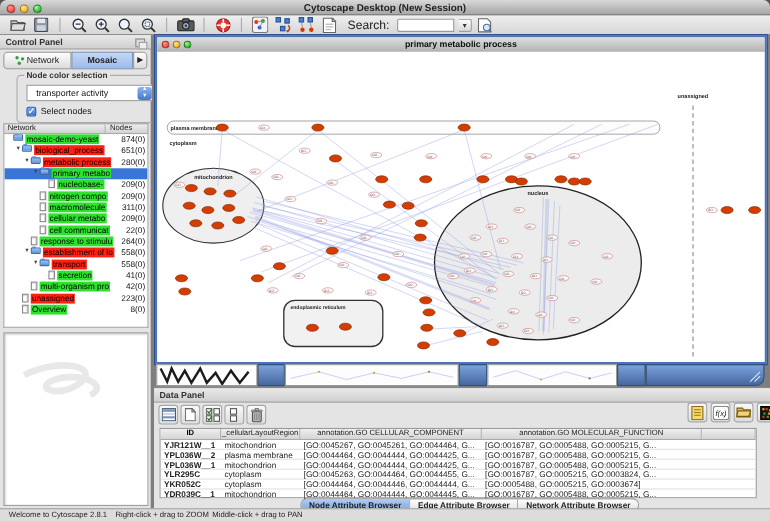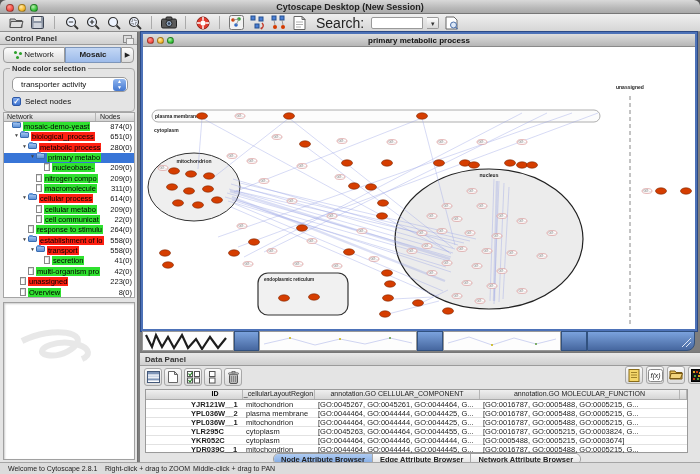--- a/index.html
+++ b/index.html
@@ -17,44 +17,44 @@
   .light.yel{ left:18px; background:radial-gradient(circle at 35% 30%, #ffe9a8,#f7bb2f 60%,#d99a14);}
   .light.grn{ left:30px; background:radial-gradient(circle at 35% 30%, #b8f0b0,#39c53b 60%,#1f9e28);}
   #app-title { width:100%; text-align:center; font-size:9px; font-weight:bold; color:#222; line-height:14px; }
 
   
   #toolbar { left:0; top:14px; width:700px; height:18px;
     background:linear-gradient(#efefef,#d6d6d6); border-bottom:1px solid #8f8f8f;
     display:flex; align-items:center; padding-left:8px; gap:4px; }
   .tbtn { width:17px; height:16px; display:flex; align-items:center; justify-content:center; }
   .tsep { width:1px; height:13px; background:#aaa; margin:0 4px; }
-  #search-label { font-size:14px; color:#222; margin-left:4px; }
+  #search-label { font-size:11px; color:#222; margin-left:4px; }
   #search-input { width:52px; height:12px; font-size:8px; border:1px solid #9a9a9a; border-radius:2px 0 0 2px; background:#fff; margin-left:3px; }
   #search-drop { width:12px; height:12px; background:linear-gradient(#fdfdfd,#d8d8d8); border:1px solid #9a9a9a; border-left:none; border-radius:0 2px 2px 0; font-size:7px; line-height:11px; text-align:center; color:#333; }
 
   
   #control-panel { left:0; top:32px; width:138px; height:430px; background:#e4e4e4; border-right:1px solid #6e6e6e; }
   .panel-header { position:absolute; left:0; top:0; width:100%; height:13px;
      background:linear-gradient(#e9e9e9,#cfcfcf); border-bottom:1px solid #9b9b9b;
      font-size:8px; font-weight:bold; color:#333; line-height:13px; padding-left:5px; }
   .float-icon { position:absolute; top:2.5px; width:9px; height:8px; border:1px solid #888; background:#ddd; }
   .float-icon:before { content:""; position:absolute; left:2px; top:2px; width:6px; height:5px; border:1px solid #999; background:#eee; }
 
   #cp-tabs { left:3px; top:15px; width:132px; height:16px; display:flex; }
   .cp-tab { height:16px; border:1px solid #9a9a9a; background:linear-gradient(#fdfdfd,#dcdcdc);
      font-size:8px; line-height:14px; text-align:center; color:#222; display:flex; align-items:center; justify-content:center; gap:2px; }
   .cp-tab.first { border-radius:4px 0 0 4px; width:62px; }
   .cp-tab.active { background:linear-gradient(#c3d7f5,#9dbbea); border-color:#7d96bb; font-weight:bold; width:56px;text-align:center; }
   .cp-tab.more { width:13px; border-radius:0 4px 4px 0; font-size:7px; }
   .net-glyph { width:8px; height:8px; position:relative; }
   .net-glyph i { position:absolute; width:3px; height:3px; border-radius:50%; background:#2ca02c; }
 
-  #groupbox { left:3px; top:36px; width:132px; height:44px; border:1px solid #ababab; border-radius:4px; }
+  #groupbox { left:15px; top:36px; width:132px; height:44px; border:1px solid #ababab; border-radius:4px; }
   #groupbox-legend { position:absolute; left:6px; top:-5px; background:#e4e4e4; font-size:7.5px; font-weight:bold; color:#333; padding:0 2px; }
-  #combo { position:absolute; left:8px; top:8px; width:116px; height:15px; background:#fff; border:1px solid #9a9a9a; border-radius:5px; font-size:8px; line-height:13px; padding-left:8px; color:#111; }
+  #combo { position:absolute; left:8px; top:8px; width:116px; height:15px; background:#fff; border:1px solid #9a9a9a; border-radius:0; font-size:8px; line-height:13px; padding-left:8px; color:#111; }
   #combo-stepper { position:absolute; right:1px; top:1px; width:13px; height:11.5px; background:linear-gradient(#8fb5ef,#4377d0); border-radius:3px; color:#fff; font-size:5px; line-height:5.5px; text-align:center; }
   #checkbox-row { position:absolute; left:8px; top:28px; display:flex; align-items:center; gap:4px; }
   #checkbox { width:9px; height:9px; background:linear-gradient(#7fa9ec,#3c72cf); border:1px solid #2d57a5; border-radius:2px; color:#fff; font-size:8px; line-height:8px; text-align:center; font-weight:bold; }
   #checkbox-label { font-size:8px; color:#111; }
 
   #tree-header { left:3px; top:80px; width:132px; height:10px; background:linear-gradient(#eee,#d2d2d2); border:1px solid #a5a5a5; font-size:7px; color:#222; display:flex; }
   #tree-header .c1 { padding-left:3px; width:92px; border-right:1px solid #b5b5b5; }
   #tree-header .c2 { padding-left:4px; }
   #tree { left:3px; top:90px; width:132px; height:176px; background:#fff; border:1px solid #a5a5a5; border-top:none; overflow:hidden; }
   .tree-row { height:10.35px; display:flex; align-items:flex-start; font-size:7.5px; white-space:nowrap; }
@@ -89,21 +89,21 @@
   
   #data-panel { position:absolute; left:2px; top:320px; width:580px; height:112px; background:#e4e4e4; border-top:1px solid #777;padding-left:32px; }
   #dp-toolbar { position:absolute; left:4px; top:15px; display:flex; gap:2px; }
   .dpbtn { width:18px; height:18px; background:linear-gradient(#fafafa,#dcdcdc); border:1px solid #a8a8a8; border-radius:3px; display:flex; align-items:center; justify-content:center; }
   #dp-toolbar-right { position:absolute; right:14px; top:13px; display:flex; gap:3px; }
   #dp-table { position:absolute; left:5px; top:36px; width:543px; height:64px; background:#fff; border:1px solid #9a9a9a; font-size:7.5px; }
   .thead { display:flex; height:10px; background:linear-gradient(#efefef,#d5d5d5); border-bottom:1px solid #aaa; font-size:7px; color:#222; }
   .thead div { border-right:1px solid #b5b5b5; text-align:center; overflow:hidden; white-space:nowrap; }
   .tr { display:flex; height:9px; border-bottom:0.5px solid #e2e2e2; align-items:center; }
   .tr div { overflow:hidden; white-space:nowrap; padding-left:3px; color:#222; }
-  .c-id { width:55px; font-weight:bold; color:#000;margin-left:42px; }
+  .c-id { width:55px; font-weight:bold; color:#000; }
   .c-reg { width:72px; }
   .c-cc { width:165px; }
   .c-mf { width:200px; }
   .c-stub { flex:1; }
   #dp-scrollbar { position:absolute; right:2px; top:36px; width:11px; height:64px; background:#ececec; border:1px solid #b5b5b5; }
   #dp-thumb { position:absolute; left:1px; top:2px; width:7px; height:16px; border-radius:4px; background:linear-gradient(90deg,#a8c6f2,#5b8fe0 60%,#3f6fc0); }
   .sb-arrow { position:absolute; left:0; width:9px; height:8px; font-size:5px; text-align:center; line-height:8px; color:#333; background:linear-gradient(#f5f5f5,#d5d5d5); border-top:1px solid #bbb; }
   #dp-tabs { position:absolute; left:133px; top:100px; display:flex; height:12px; border:1px solid #9a9a9a; border-radius:6px; overflow:hidden; background:#f2f2f2; }
   .dp-tab { font-size:7.5px; font-weight:bold; line-height:11px; padding:0 7px; color:#222; border-right:1px solid #a8a8a8; background:linear-gradient(#fdfdfd,#e2e2e2); }
   .dp-tab.active { background:linear-gradient(#aecbf2,#7fa8e2); }
@@ -325,27 +325,20 @@
           <span class="icon-file"></span>
           <span class="tlabel green">nitrogen compo</span>
           <span class="tnodes">209(0)</span>
         </div>
         <div class="tree-row">
           <span style="width: 26px; flex: 0 0 auto;"></span>
           <span class="tri"></span>
           <span class="icon-file"></span>
           <span class="tlabel green">macromolecule</span>
           <span class="tnodes">311(0)</span>
-        </div>
-        <div class="tree-row">
-          <span style="width: 18px; flex: 0 0 auto;"></span>
-          <span class="tri">▼</span>
-          <span class="icon-folder"></span>
-          <span class="tlabel red">cellular process</span>
-          <span class="tnodes">614(0)</span>
         </div>
         <div class="tree-row">
           <span style="width: 26px; flex: 0 0 auto;"></span>
           <span class="tri"></span>
           <span class="icon-file"></span>
           <span class="tlabel green">cellular metabo</span>
           <span class="tnodes">209(0)</span>
         </div>
         <div class="tree-row">
           <span style="width: 26px; flex: 0 0 auto;"></span>

